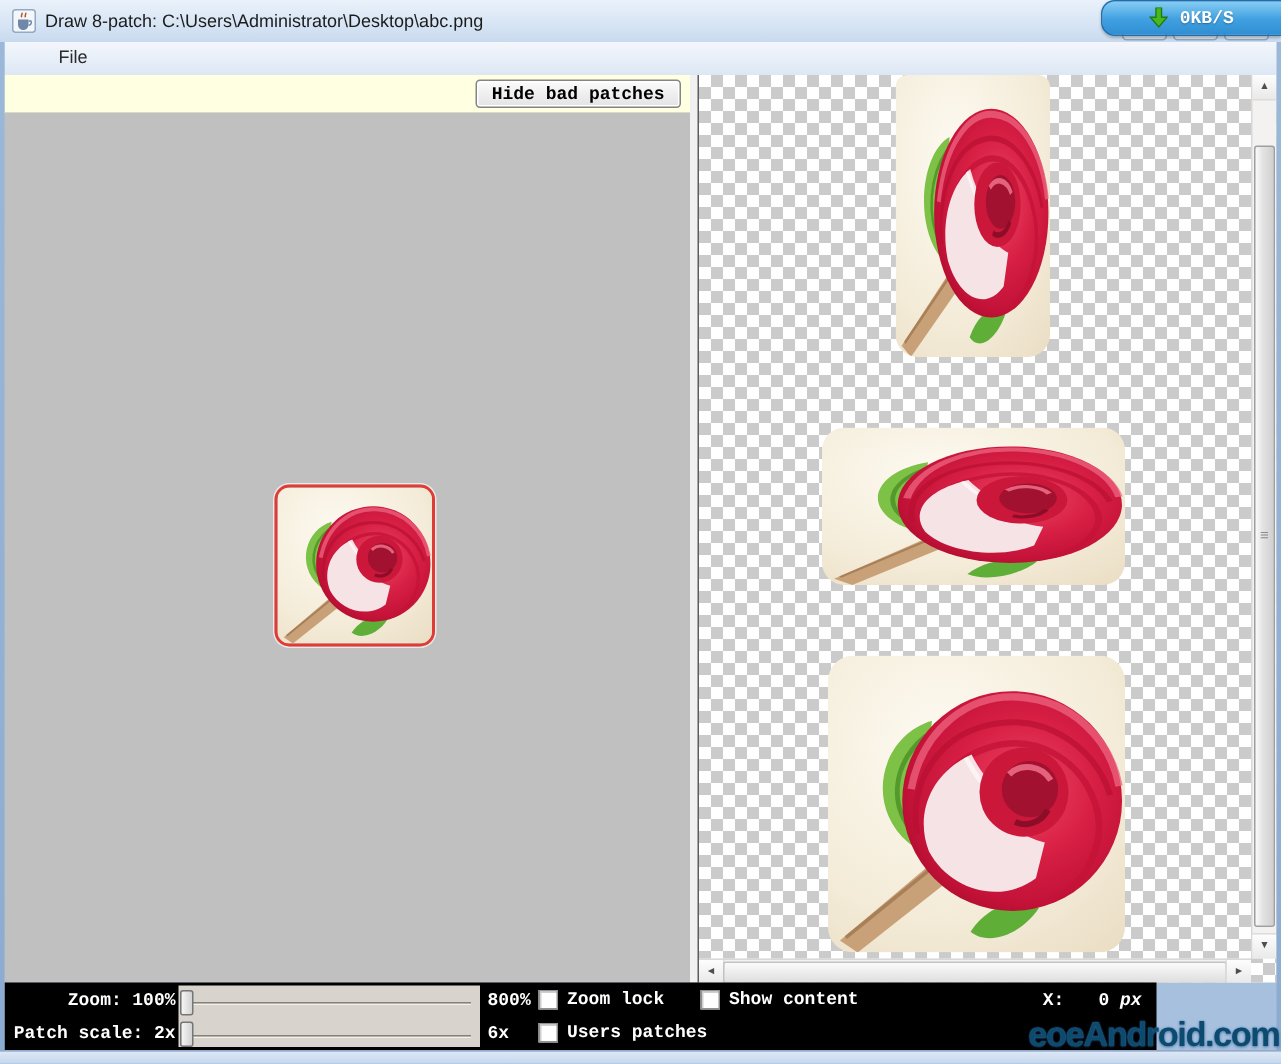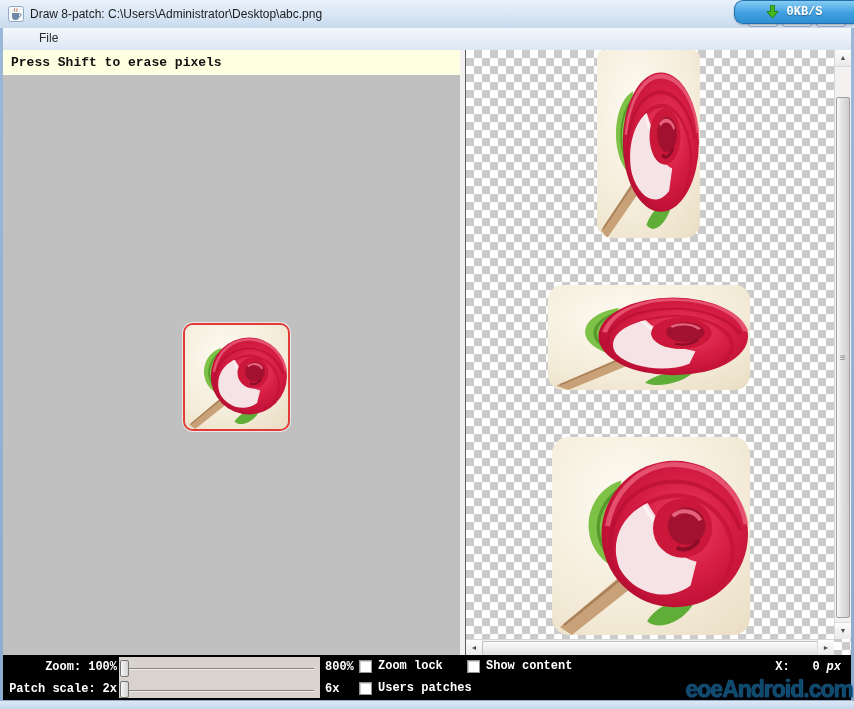--- a/index.html
+++ b/index.html
@@ -71,21 +71,21 @@
   .v-down{bottom:0;border-top:1px solid #dcdcdc;}
   .h-left{left:0;border-right:1px solid #dcdcdc;}
   .h-right{right:0;border-left:1px solid #dcdcdc;}
   .v-thumb{position:absolute;left:1px;top:47px;width:14px;height:521px;
     background:linear-gradient(90deg,#fbfbfb,#e3e3e3 40%,#cfcfcf);
     border:1px solid #9f9f9f;border-radius:2px;box-sizing:border-box;
     display:flex;align-items:center;justify-content:center;color:#8a8a8a;font-size:10px;}
   .h-thumb{position:absolute;top:1px;left:16px;right:16px;height:13px;
     background:linear-gradient(#fbfbfb,#dedede);border:1px solid #c2c2c2;border-radius:2px;}
   
-  .statusbar{position:absolute;left:3px;top:655px;width:848px;height:45px;background:#000;
+  .statusbar{position:absolute;left:3px;top:655px;width:768px;height:45px;background:#000;
     font-family:"Liberation Mono",monospace;font-weight:bold;font-size:12px;color:#fff;}
   .sb-label{position:absolute;width:114px;text-align:right;}
   .sb-val{margin-left:7px;}
   .slider-panel{position:absolute;left:116px;top:2px;width:201px;height:41px;background:#d8d4cd;}
   .groove{position:absolute;left:6px;right:6px;height:1px;background:#85817a;
     box-shadow:0 1px 0 #f2f0ec;}
   .thumb{position:absolute;left:1px;width:9px;height:17px;
     background:linear-gradient(90deg,#f6f6f6,#d2d2d2);border:1px solid #767676;
     border-radius:2px;box-sizing:border-box;}
   .sb-max{position:absolute;left:322px;}
@@ -155,21 +155,21 @@
   </svg>
   <span class="speed">0KB/S</span>
 </div>
 
 <div class="menubar">
   <span class="menu-item">File</span>
 </div>
 
 <div class="left-panel">
   <div class="infobar">
-    <span class="hint">Press Shift to erase pixels</span>
+    <button class="hide-btn">Hide bad patches</button>
   </div>
   <div class="canvas">
     <div class="patch">
       <svg viewBox="0 0 100 100" preserveAspectRatio="none">
           <use href="#roseArt"></use>
         </svg>
     </div>
   </div>
 </div>
 

